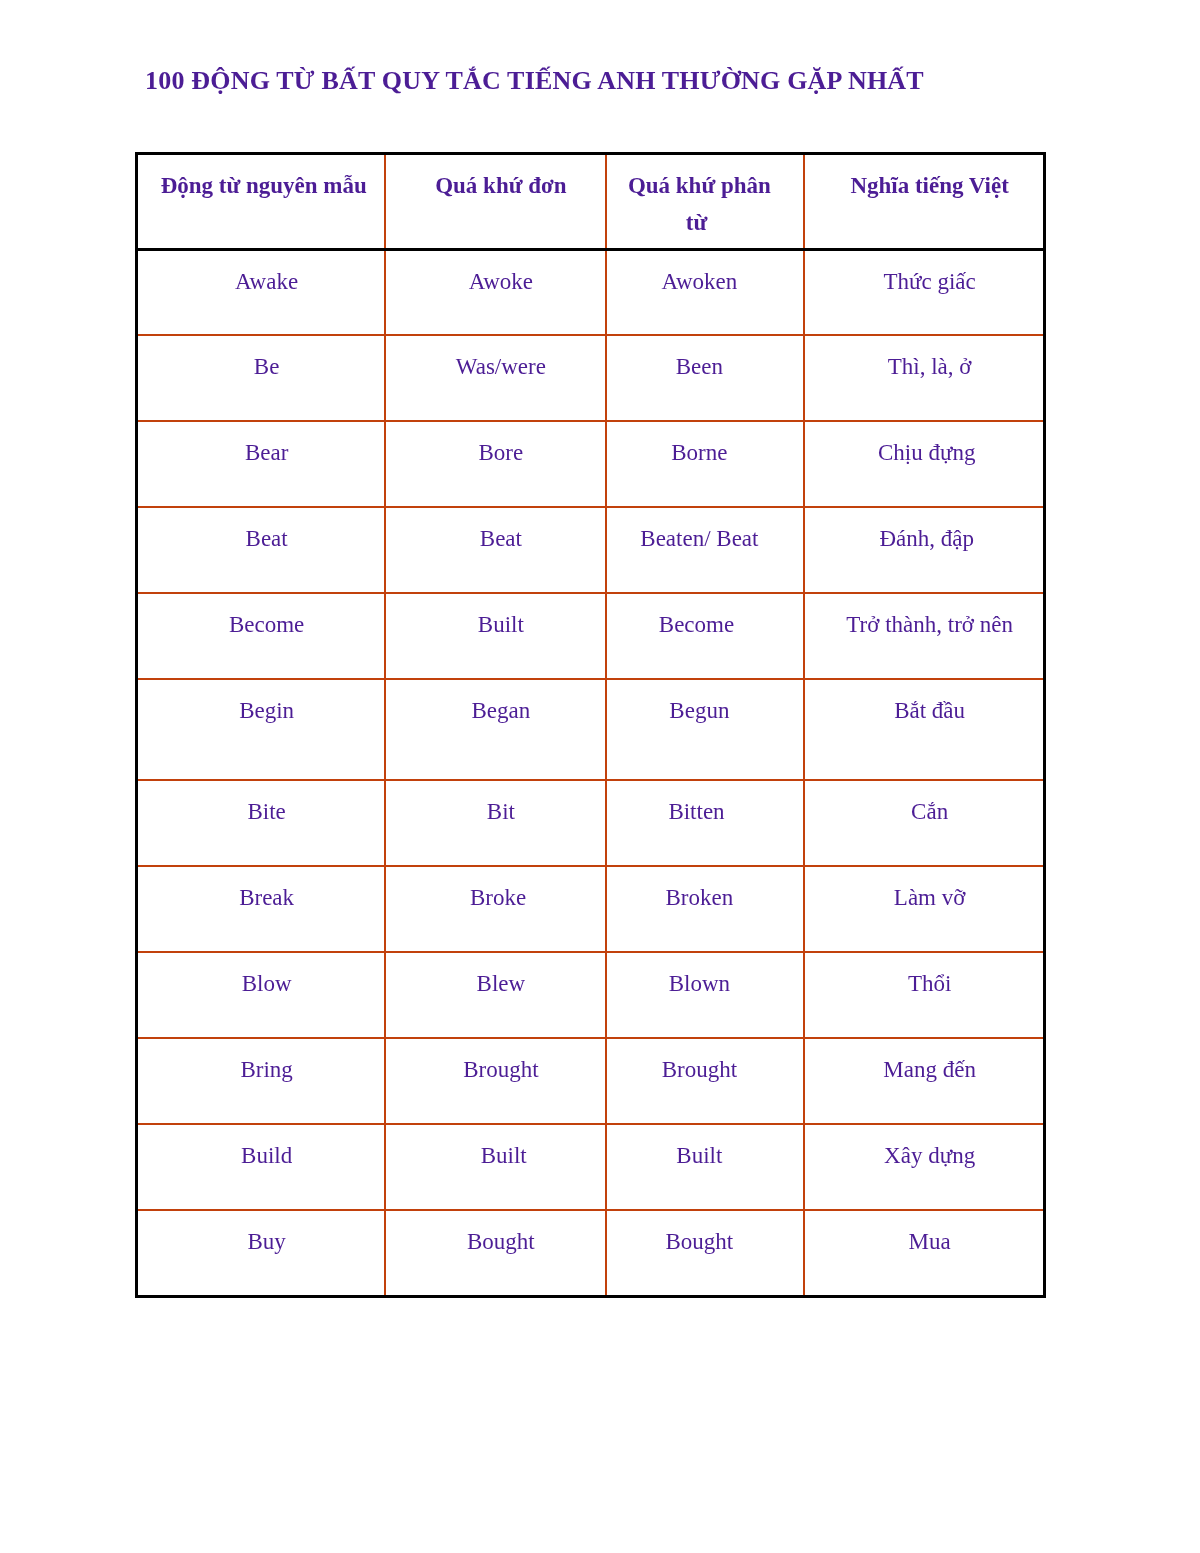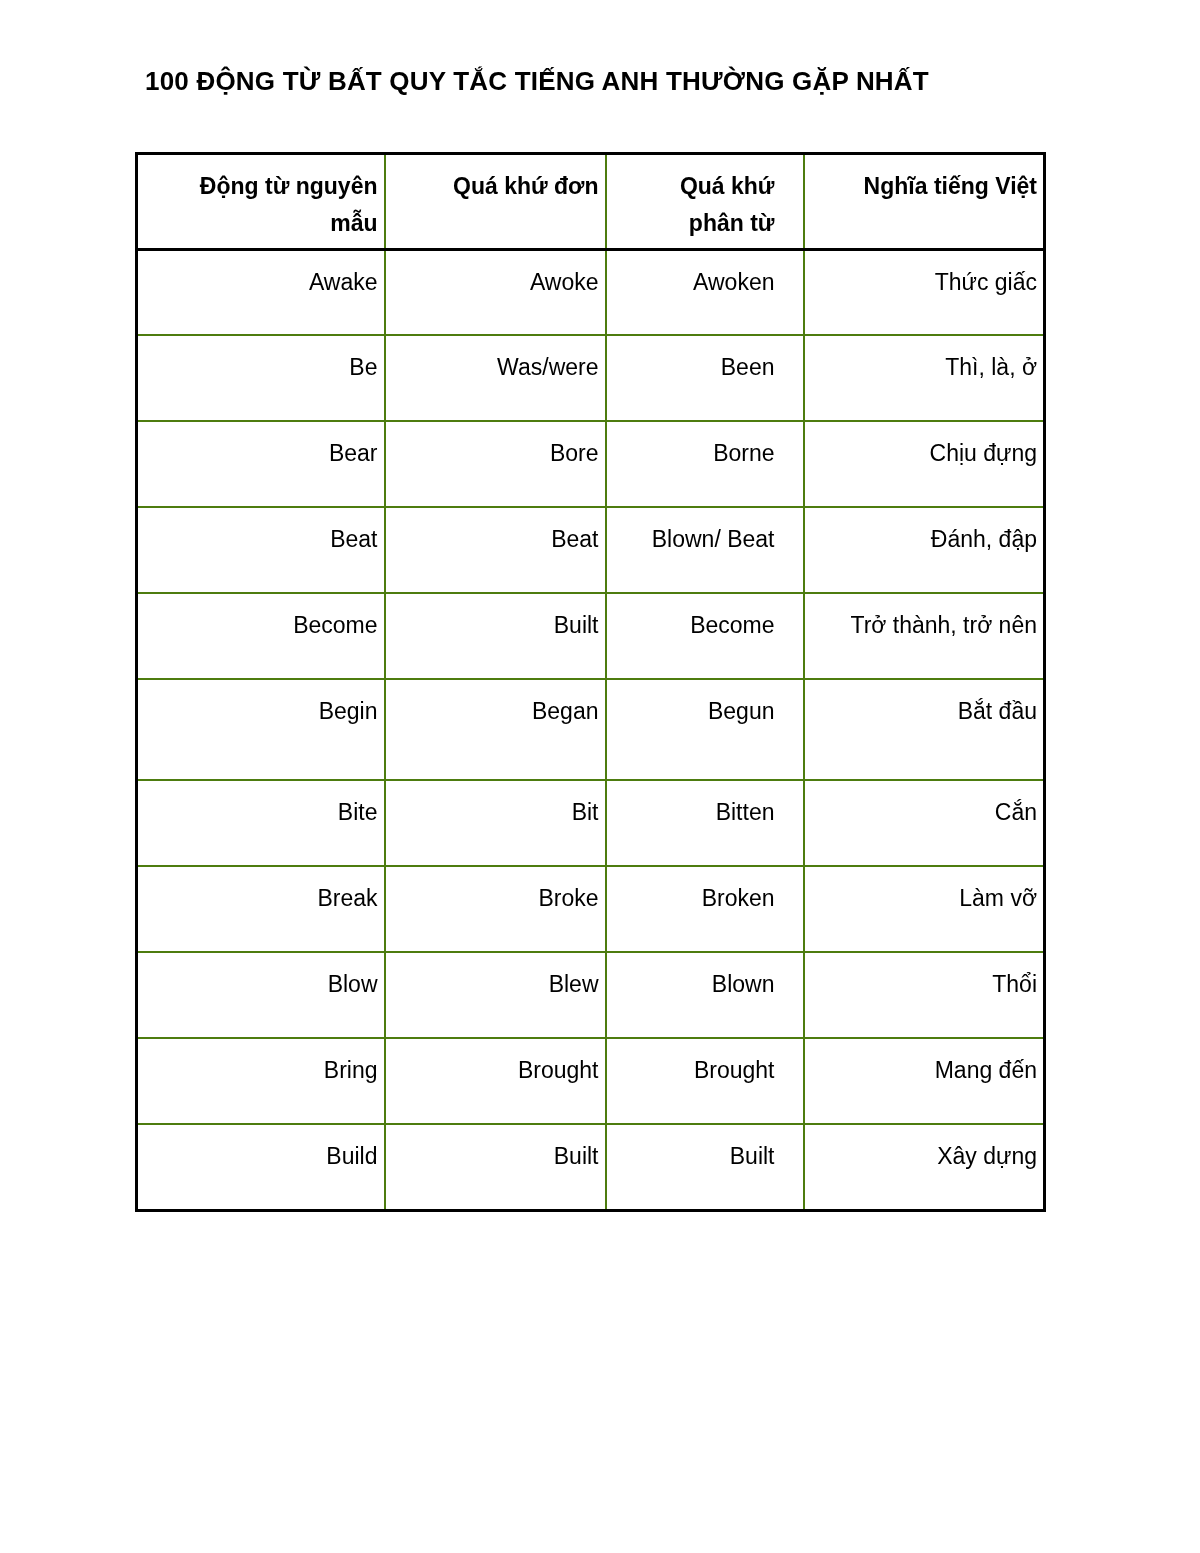--- a/index.html
+++ b/index.html
@@ -5,22 +5,22 @@
   html, body {
     margin: 0;
     padding: 0;
     background: #ffffff;
   }
   .page {
     position: relative;
     width: 1200px;
     height: 1553px;
     background: #ffffff;
-    font-family: Liberation Sans, sans-serif;
-    color: #000000;
+    font-family: Liberation Serif, serif;
+    color: #4c1d95;
     overflow: hidden;
   }
   .doc-title {
     position: absolute;
     left: 145px;
     top: 66px;
     margin: 0;
     font-size: 26px;
     font-weight: bold;
     letter-spacing: 0.2px;
@@ -34,23 +34,23 @@
     border-collapse: collapse;
     table-layout: fixed;
     border: 3px solid #000000;
     font-size: 23px;
   }
   col.c1 { width: 248px; }
   col.c2 { width: 221px; }
   col.c3 { width: 198px; }
   col.c4 { width: 241px; }
   table.verbs th, table.verbs td {
-    border: 2px solid #4d7c0f;
+    border: 2px solid #c2410c;
     vertical-align: top;
-    text-align: right;
+    text-align: center;
     padding: 13px 6px 6px 12px;
     line-height: 1.6;
     white-space: pre-wrap;
     overflow: hidden;
     font-weight: normal;
   }
   
   table.verbs th:nth-child(3), table.verbs td:nth-child(3) { padding-right: 28px; }
   table.verbs thead th {
     font-weight: bold;
@@ -97,21 +97,21 @@
       </tr>
       <tr>
         <td> Bear</td>
         <td> Bore</td>
         <td> Borne</td>
         <td>Chịu đựng</td>
       </tr>
       <tr>
         <td> Beat</td>
         <td> Beat</td>
-        <td> Blown/ Beat</td>
+        <td> Beaten/ Beat</td>
         <td>Đánh, đập</td>
       </tr>
       <tr>
         <td> Become</td>
         <td> Built</td>
         <td>Become</td>
         <td> Trở thành, trở nên</td>
       </tr>
       <tr class="tall">
         <td> Begin</td>
@@ -142,16 +142,22 @@
         <td> Brought</td>
         <td> Brought</td>
         <td> Mang đến</td>
       </tr>
       <tr>
         <td> Build</td>
         <td>  Built</td>
         <td> Built</td>
         <td> Xây dựng</td>
       </tr>
+      <tr>
+        <td> Buy</td>
+        <td> Bought</td>
+        <td> Bought</td>
+        <td> Mua</td>
+      </tr>
     </tbody>
   </table>
 
 </div>
 
 </body></html>

